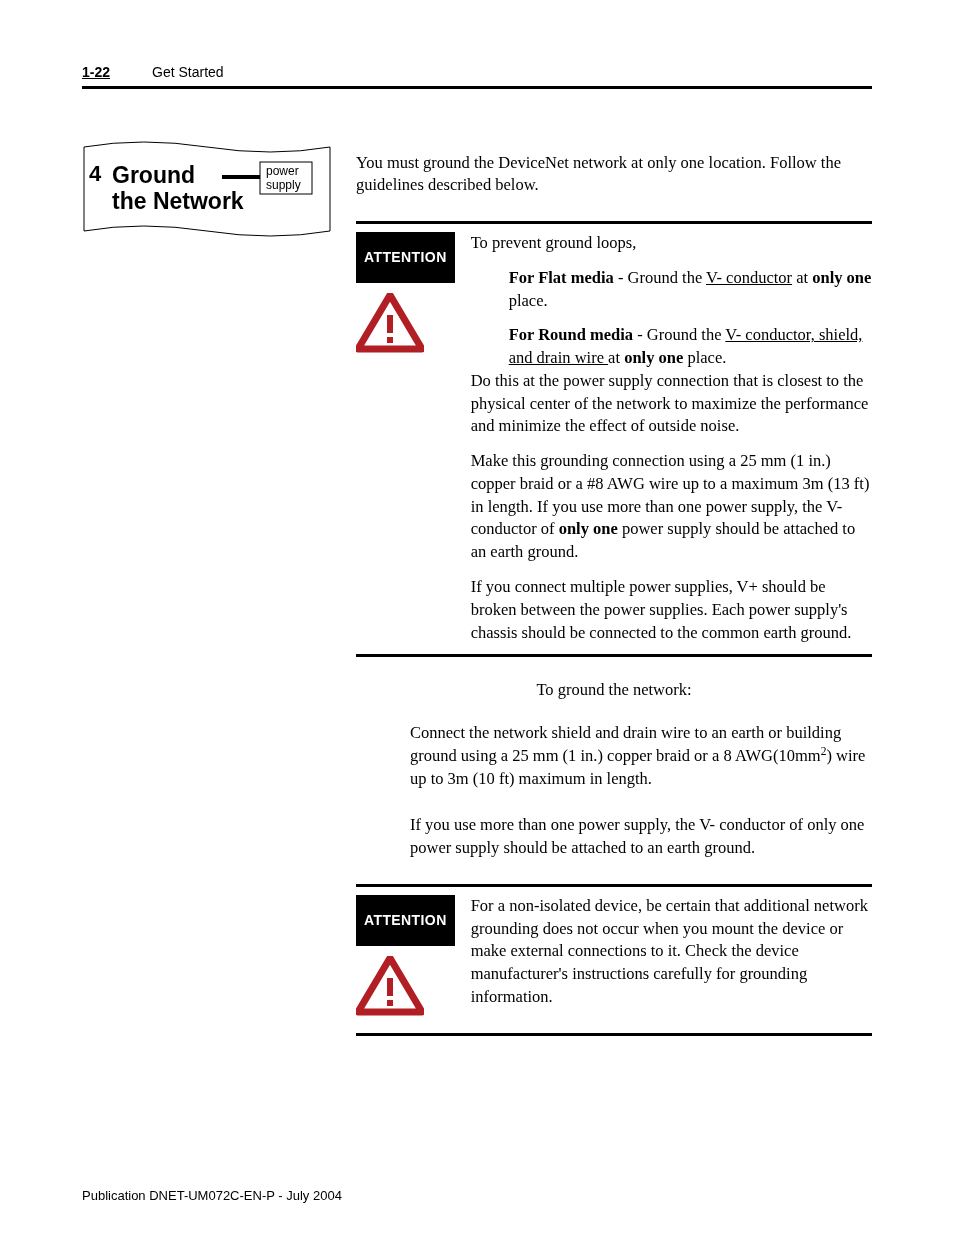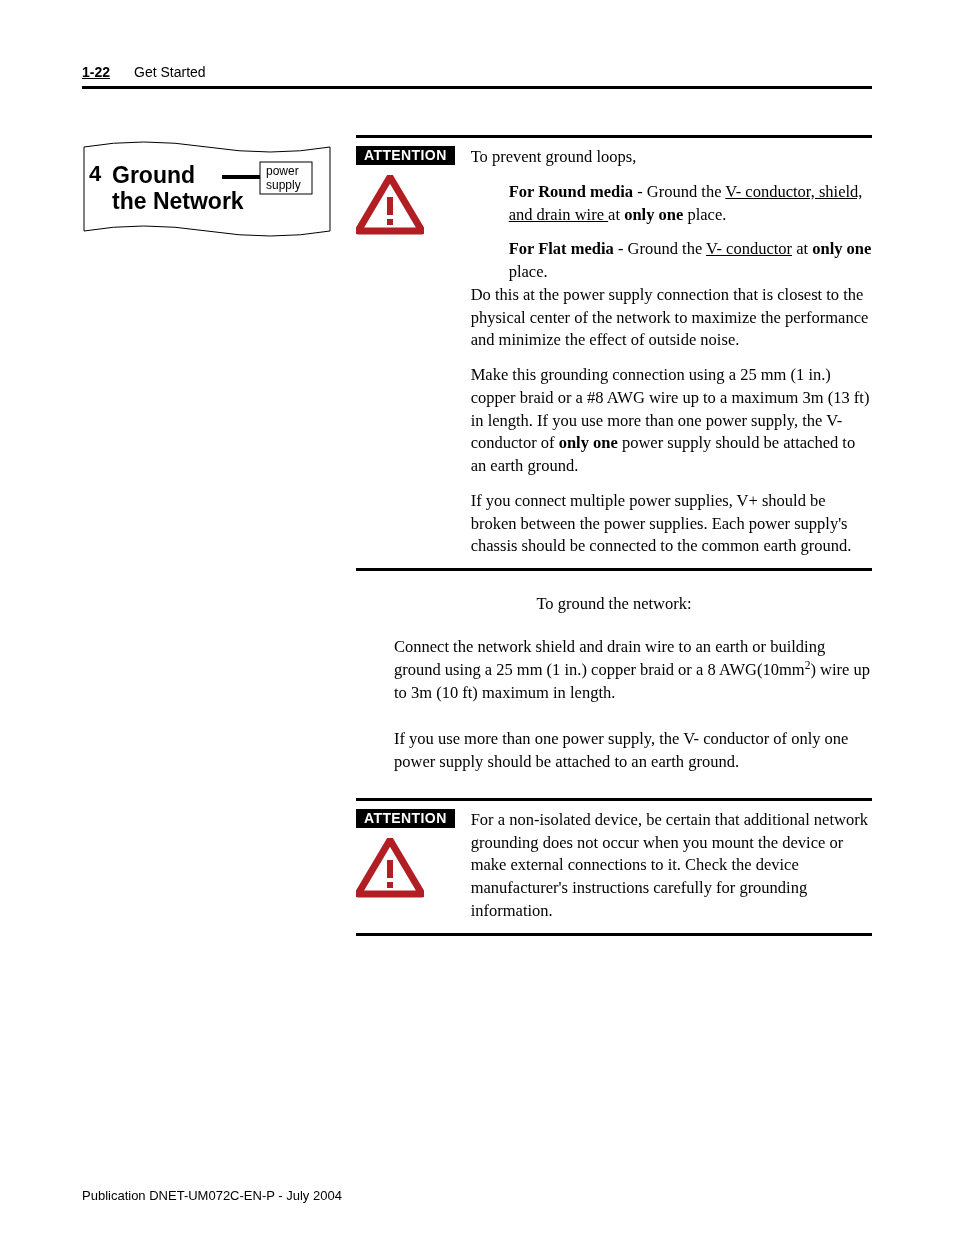--- a/index.html
+++ b/index.html
@@ -20,22 +20,22 @@
     box-sizing: border-box;
     padding: 64px 82px 0 82px;
   }
   .header {
     display: flex;
     align-items: baseline;
     font-family: Helvetica, Arial, sans-serif;
     font-size: 14px;
     margin-bottom: 6px;
   }
-  .header .pagenum { font-weight: bold; margin-right: 24px; text-decoration: underline; }
-  .header .chapter { font-weight: 300; }
+  .header .pagenum { font-weight: bold; margin-right: 18px; text-decoration: underline; }
+  .header .chapter { font-weight: 300; margin-left: 24px; }
   .header-rule {
     border: none;
     border-top: 3px solid #000;
     margin: 0 0 46px 0;
   }
   .layout {
     display: flex;
     gap: 24px;
   }
   .sidecol {
@@ -87,33 +87,33 @@
     flex-direction: column;
     align-items: flex-start;
   }
   .attention-label {
     background: #000;
     color: #fff;
     font-family: "Helvetica Neue", Helvetica, Arial, sans-serif;
     font-weight: 800;
     font-size: 14px;
     letter-spacing: 0.4px;
-    padding: 0 8px;
+    padding: 16px 8px;
     margin-bottom: 10px;
     white-space: nowrap;
   }
   .attention-icon svg { width: 68px; height: 60px; }
   .attention-body { flex: 1; }
   .attention-body p { margin: 0 0 12px 0; }
   .attention-body p:last-child { margin-bottom: 0; }
   .indented { margin-left: 38px; }
   .media-item { margin-bottom: 6px; }
   .underline { text-decoration: underline; }
   .to-ground { margin: 0 0 20px 0; text-align: center; }
-  .steps { margin-left: 38px; }
+  .steps { margin-left: 54px; }
   .steps p { margin: 0 0 24px 0; }
   sup { font-size: 0.7em; vertical-align: super; line-height: 0; }
   .footer {
     position: absolute;
     left: 82px;
     bottom: 32px;
     font-family: Helvetica, Arial, sans-serif;
     font-size: 13px;
     font-weight: 300;
     text-align: right;
@@ -143,40 +143,41 @@
           <text x="7" y="46" class="step-num">4</text>
           <text x="30" y="48" class="step-title">Ground</text>
           <text x="30" y="74" class="step-title">the Network</text>
           <text x="184" y="40" class="ps-box-text">power</text>
           <text x="184" y="54" class="ps-box-text">supply</text>
         </svg>
       </div>
     </div>
 
     <div class="maincol">
+      <p class="intro">You must ground the DeviceNet network at only one location. Follow the guidelines described below.</p>
 
       <div class="attention-block">
         <div class="attention-left">
           <div class="attention-label">ATTENTION</div>
           <div class="attention-icon">
             <svg viewBox="0 0 68 60">
               <path d="M34 2 L66 56 L2 56 Z" fill="none" stroke="#b11f24" stroke-width="7" stroke-linejoin="round"></path>
               <rect x="31" y="22" width="6" height="18" fill="#b11f24"></rect>
               <rect x="31" y="44" width="6" height="6" fill="#b11f24"></rect>
             </svg>
           </div>
         </div>
         <div class="attention-body">
           <p>To prevent ground loops,</p>
           <div class="indented">
             <p class="media-item">
-              <b>For Round media</b><span> - Ground the </span><span class="underline">V- conductor, shield, and drain wire </span><span>at </span><b>only one</b><span> place.</span>
+              <b>For Flat media</b><span> - Ground the </span><span class="underline">V- conductor</span><span> at </span><b>only one</b><span> place.</span>
             </p>
             <p class="media-item">
-              <b>For Flat media</b><span> - Ground the </span><span class="underline">V- conductor</span><span> at </span><b>only one</b><span> place.</span>
+              <b>For Round media</b><span> - Ground the </span><span class="underline">V- conductor, shield, and drain wire </span><span>at </span><b>only one</b><span> place.</span>
             </p>
           </div>
           <p>Do this at the power supply connection that is closest to the physical center of the network to maximize the performance and minimize the effect of outside noise.</p>
           <p>
             <span>Make this grounding connection using a 25 mm (1 in.) copper braid or a #8 AWG wire up to a maximum 3m (13 ft) in length. If you use more than one power supply, the V- conductor of </span><b>only one</b><span> power supply should be attached to an earth ground.</span>
           </p>
           <p>If you connect multiple power supplies, V+ should be broken between the power supplies. Each power supply's chassis should be connected to the common earth ground.</p>
         </div>
       </div>
 

